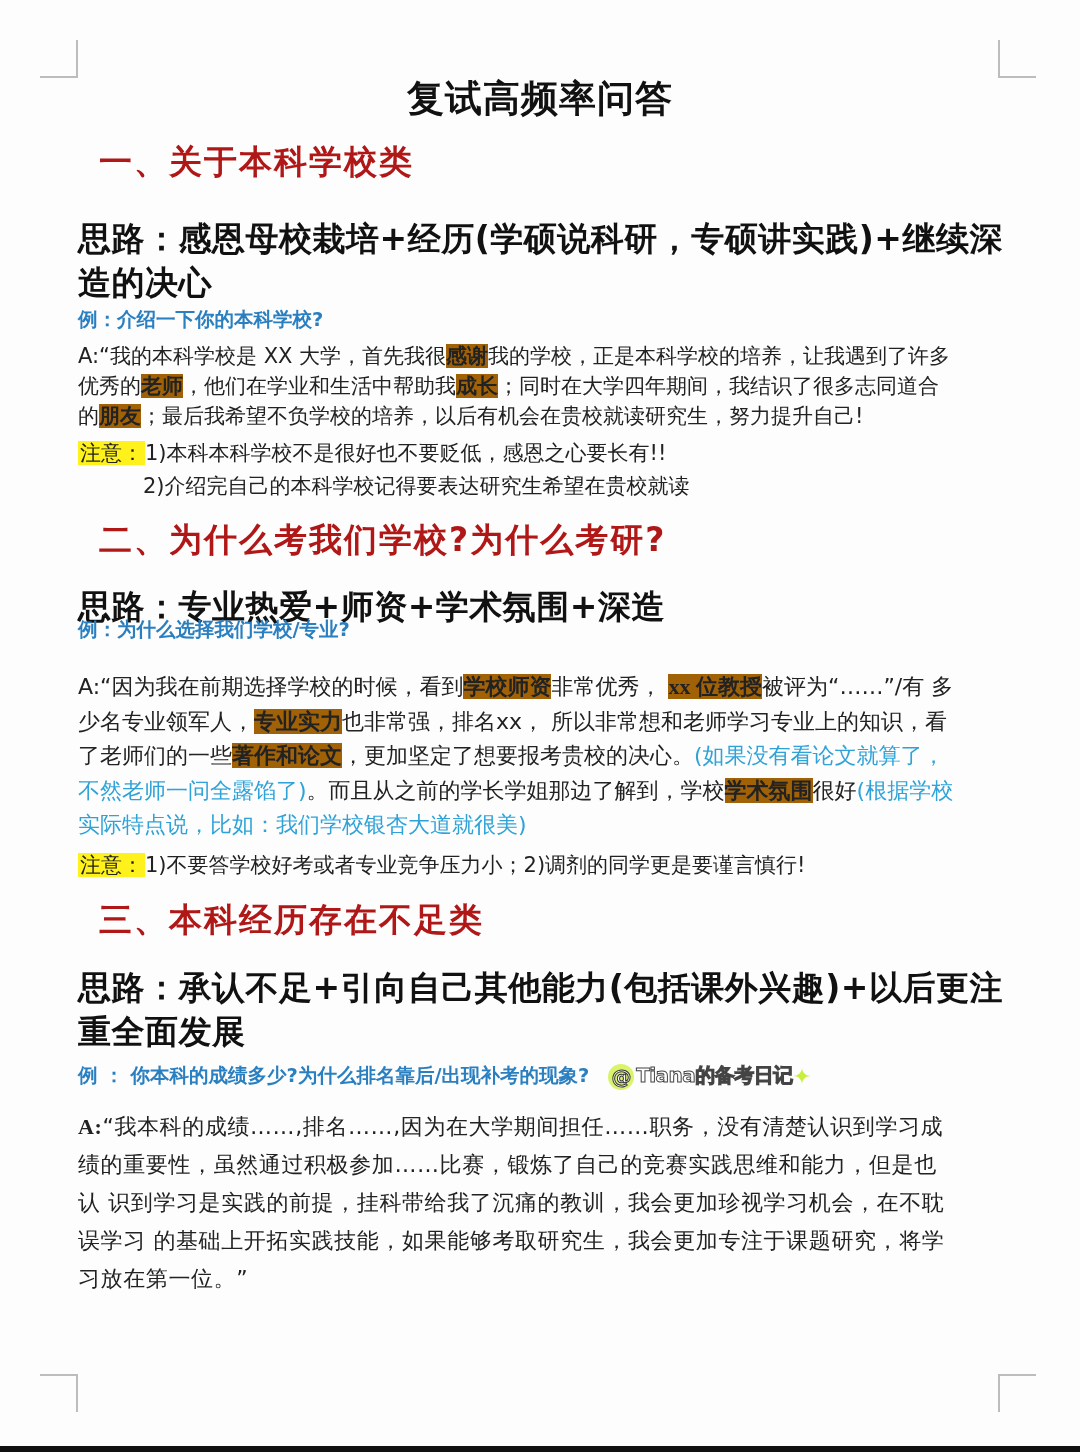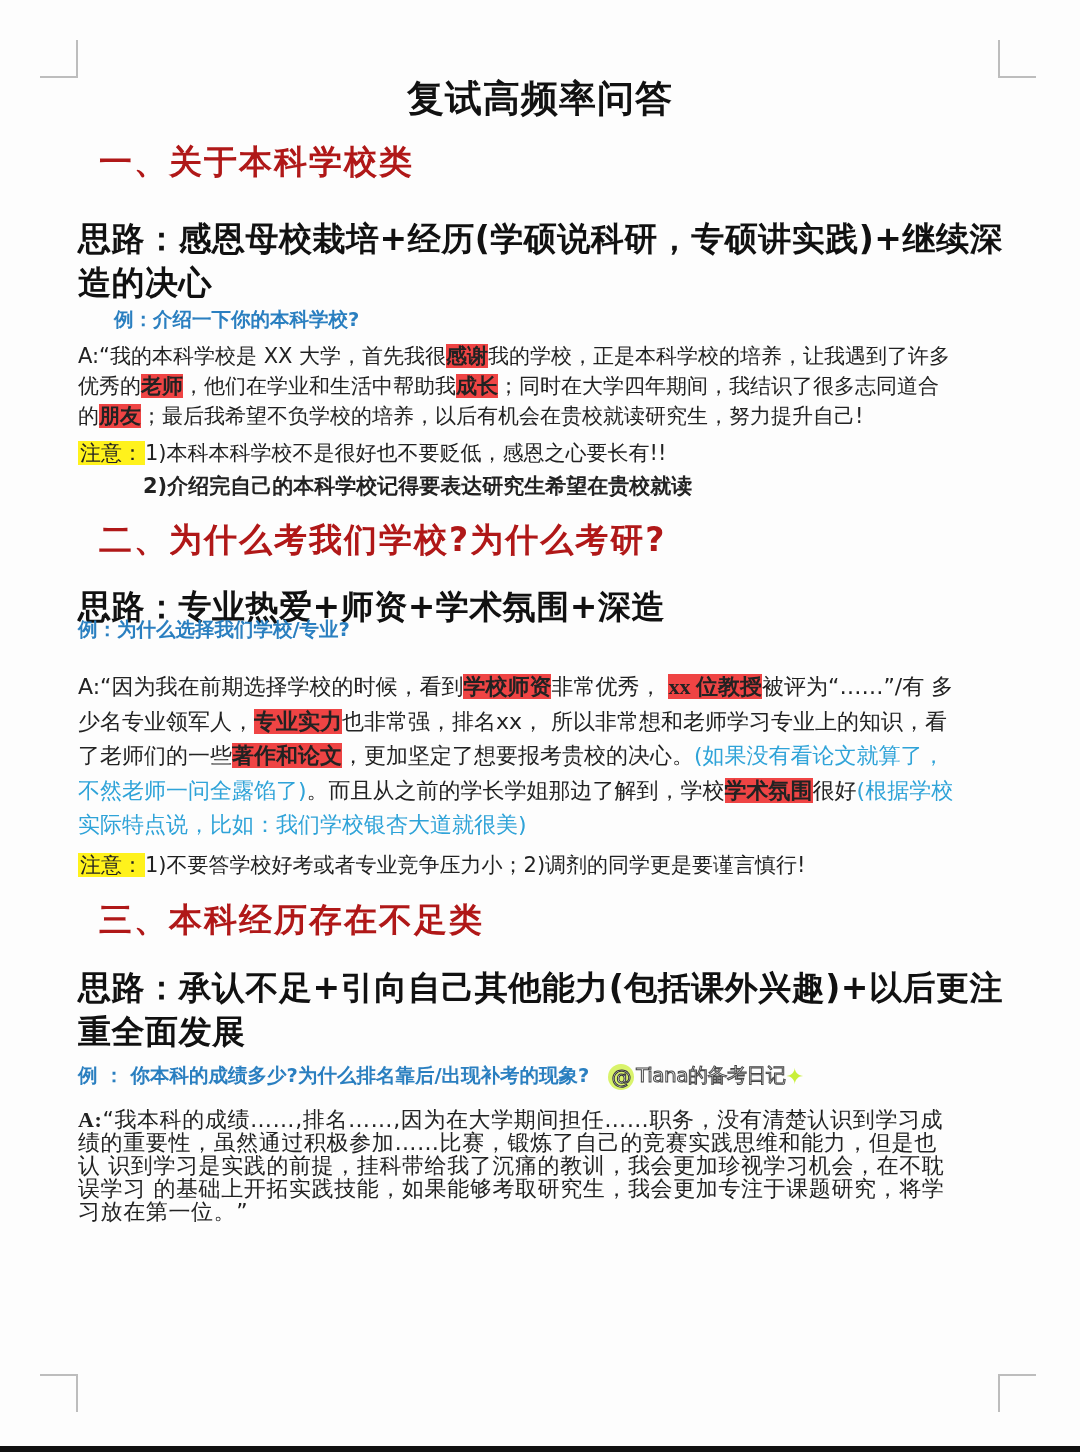--- a/index.html
+++ b/index.html
@@ -16,46 +16,46 @@
   .c-br { left: 998px; top: 1374px; border-left-width: 2px; border-top-width: 2px; }
   .bottom-bar { position: absolute; left: 0; top: 1446px; width: 1080px; height: 6px; background: #111; }
 
   .abs { position: absolute; white-space: nowrap; }
   .title { left: 0; width: 1080px; text-align: center; top: 74px; font-size: 37px; font-weight: bold; color: #111; letter-spacing: 1px; }
   .sec-h { left: 78px; font-size: 33px; font-weight: bold; color: #b01818; letter-spacing: 2px; margin-left: 21px; }
   .idea { left: 78px; font-size: 33px; font-weight: bold; color: #111; line-height: 44px; white-space: normal; width: 930px; letter-spacing: 0.5px; }
   .ex { left: 78px; font-size: 19.5px; font-weight: bold; color: #2a7fc0; }
   .para { left: 78px; width: 880px; font-size: 21px; line-height: 30px; white-space: normal; color: #222; font-family: "DejaVu Sans", sans-serif; }
   .para2 { line-height: 34.5px; font-size: 22px; }
-  .para3 { line-height: 23px; font-size: 22px; letter-spacing: 0.6px; }
-  .hl { background: #ef4444; font-weight: bold; }
+  .para3 { line-height: 38px; font-size: 22px; letter-spacing: 0.6px; }
+  .hl { background: #a16207; font-weight: bold; }
   .blue { color: #2fa3d8; }
   .note { left: 78px; font-size: 21px; color: #222; }
   .note-label { background: #fff21c; color: #222; padding: 0 2px; }
   .serif { font-family: "Liberation Serif", "DejaVu Serif", serif; }
-  .watermark { font-family: "DejaVu Sans", sans-serif; font-weight: normal; font-size: 20px; color: #fff; -webkit-text-stroke: 1px #444; letter-spacing: -0.5px; }
+  .watermark { font-family: "DejaVu Sans", sans-serif; font-weight: bold; font-size: 20px; color: #fff; -webkit-text-stroke: 1px #444; letter-spacing: -0.5px; }
   .wm-at { display: inline-block; width: 26px; height: 26px; border-radius: 13px; background: #d9f36b; text-align: center; line-height: 26px; color: #fff; -webkit-text-stroke: 1px #333; margin-right: 2px; vertical-align: middle; }
   .spark { color: #c8ef3a; -webkit-text-stroke: 0; font-size: 22px; vertical-align: middle; }
 </style>
 </head>
 <body>
 
 <div class="corner c-tl"></div>
 <div class="corner c-tr"></div>
 <div class="corner c-bl"></div>
 <div class="corner c-br"></div>
 
 <div class="abs title">复试高频率问答</div>
 
 <div class="abs sec-h" style="top:140px;">一、关于本科学校类</div>
 <div class="abs idea" style="top:210px;margin-top:7px;">思路：感恩母校栽培+经历(学硕说科研，专硕讲实践)+继续深造的决心</div>
-<div class="abs ex" style="top:306px;margin-left:36px;">例：介绍一下你的本科学校?</div>
+<div class="abs ex" style="top:306px;">例：介绍一下你的本科学校?</div>
 <div class="abs para" style="top:341px;"><span>A:“我的本科学校是 XX 大学，首先我很</span><span class="hl">感谢</span><span>我的学校，正是本科学校的培养，让我遇到了许多优秀的</span><span class="hl">老师</span><span>，他们在学业和生活中帮助我</span><span class="hl">成长</span><span>；同时在大学四年期间，我结识了很多志同道合的</span><span class="hl">朋友</span><span>；最后我希望不负学校的培养，以后有机会在贵校就读研究生，努力提升自己!</span></div>
 <div class="abs note" style="top:439px;"><span class="note-label">注意：</span><span>1)本科本科学校不是很好也不要贬低，感恩之心要长有!!</span></div>
-<div class="abs note" style="top:472px; left:143px;font-weight:bold;">2)介绍完自己的本科学校记得要表达研究生希望在贵校就读</div>
+<div class="abs note" style="top:472px; left:143px;">2)介绍完自己的本科学校记得要表达研究生希望在贵校就读</div>
 
 <div class="abs sec-h" style="top:518px;">二、为什么考我们学校?为什么考研?</div>
 <div class="abs idea" style="top:585px;">思路：专业热爱+师资+学术氛围+深造</div>
 <div class="abs ex" style="top:616px;">例：为什么选择我们学校/专业?</div>
 <div class="abs para para2" style="top:670px;"><span>A:“因为我在前期选择学校的时候，看到</span><span class="hl">学校师资</span><span>非常优秀， </span> <span class="hl serif">xx 位教授</span><span>被评为“……”/有 多少名专业领军人，</span><span class="hl">专业实力</span><span>也非常强，排名xx，  所以非常想和老师学习专业上的知识，看了老师们的一些</span><span class="hl">著作和论文</span><span>，更加坚定了想要报考贵校的决心。</span><span class="blue">(如果没有看论文就算了，  不然老师一问全露馅了)</span><span>。而且从之前的学长学姐那边了解到，学校</span><span class="hl">学术氛围</span><span>很好</span><span class="blue">(根据学校实际特点说，比如：我们学校银杏大道就很美)</span></div>
 <div class="abs note" style="top:851px;"><span class="note-label">注意：</span><span>1)不要答学校好考或者专业竞争压力小；2)调剂的同学更是要谨言慎行!</span></div>
 
 <div class="abs sec-h" style="top:898px;">三、本科经历存在不足类</div>
 <div class="abs idea" style="top:966px;">思路：承认不足+引向自己其他能力(包括课外兴趣)+以后更注重全面发展</div>
 <div class="abs ex" style="top:1062px;"><span>例 ：  你本科的成绩多少?为什么排名靠后/出现补考的现象?</span>

